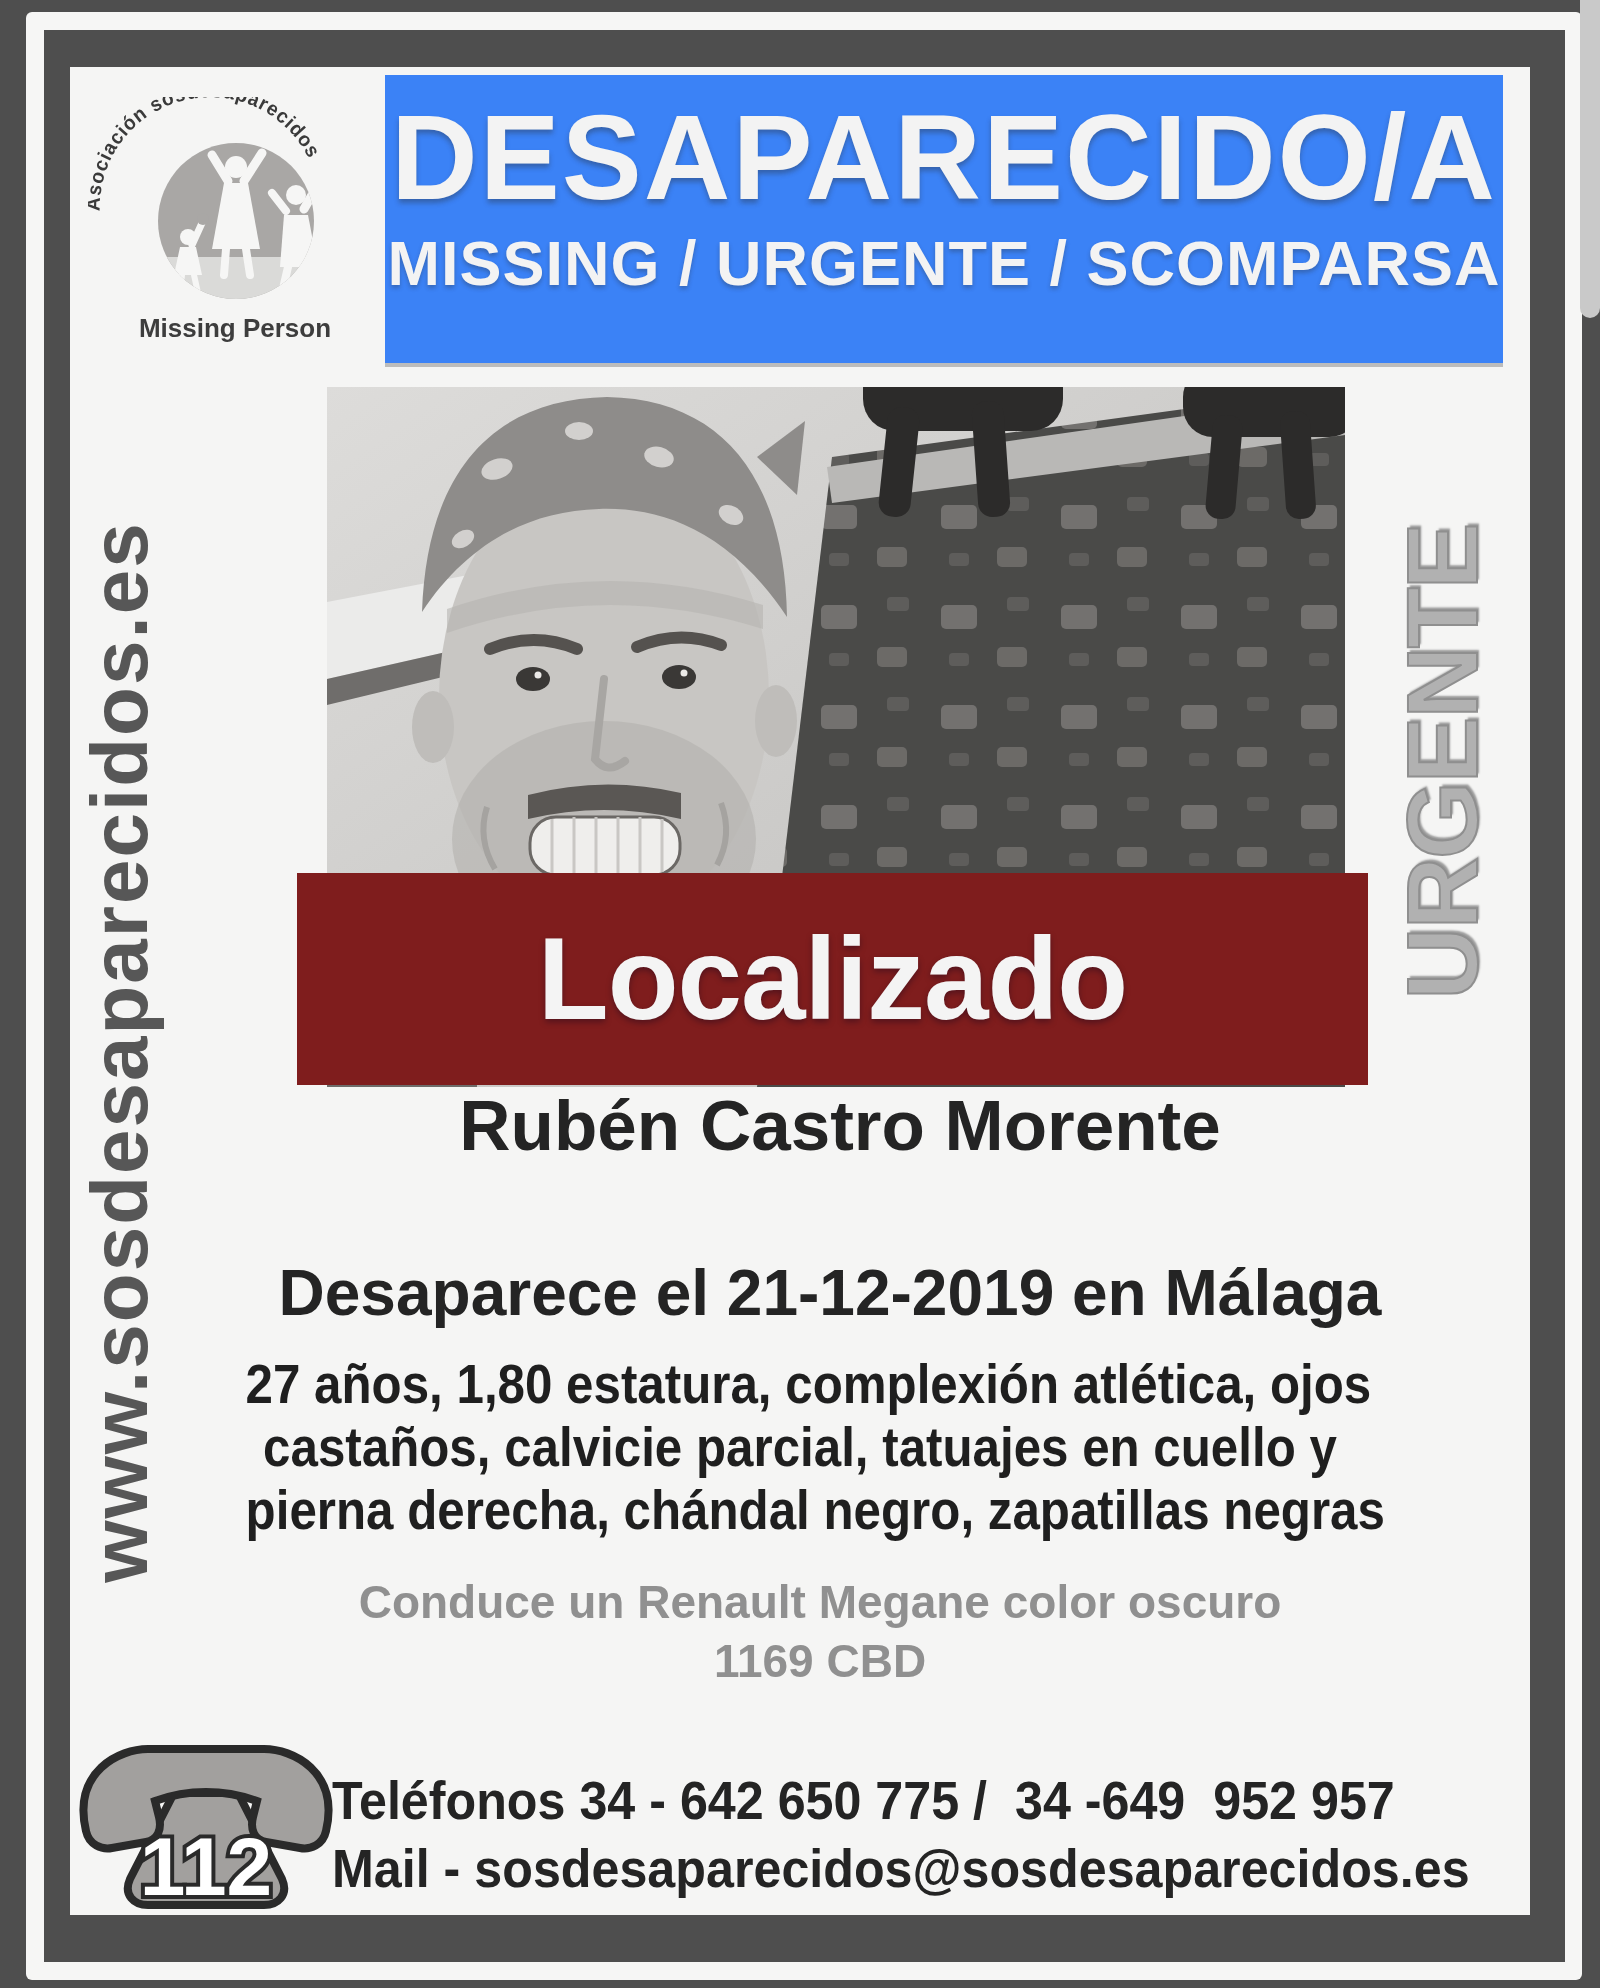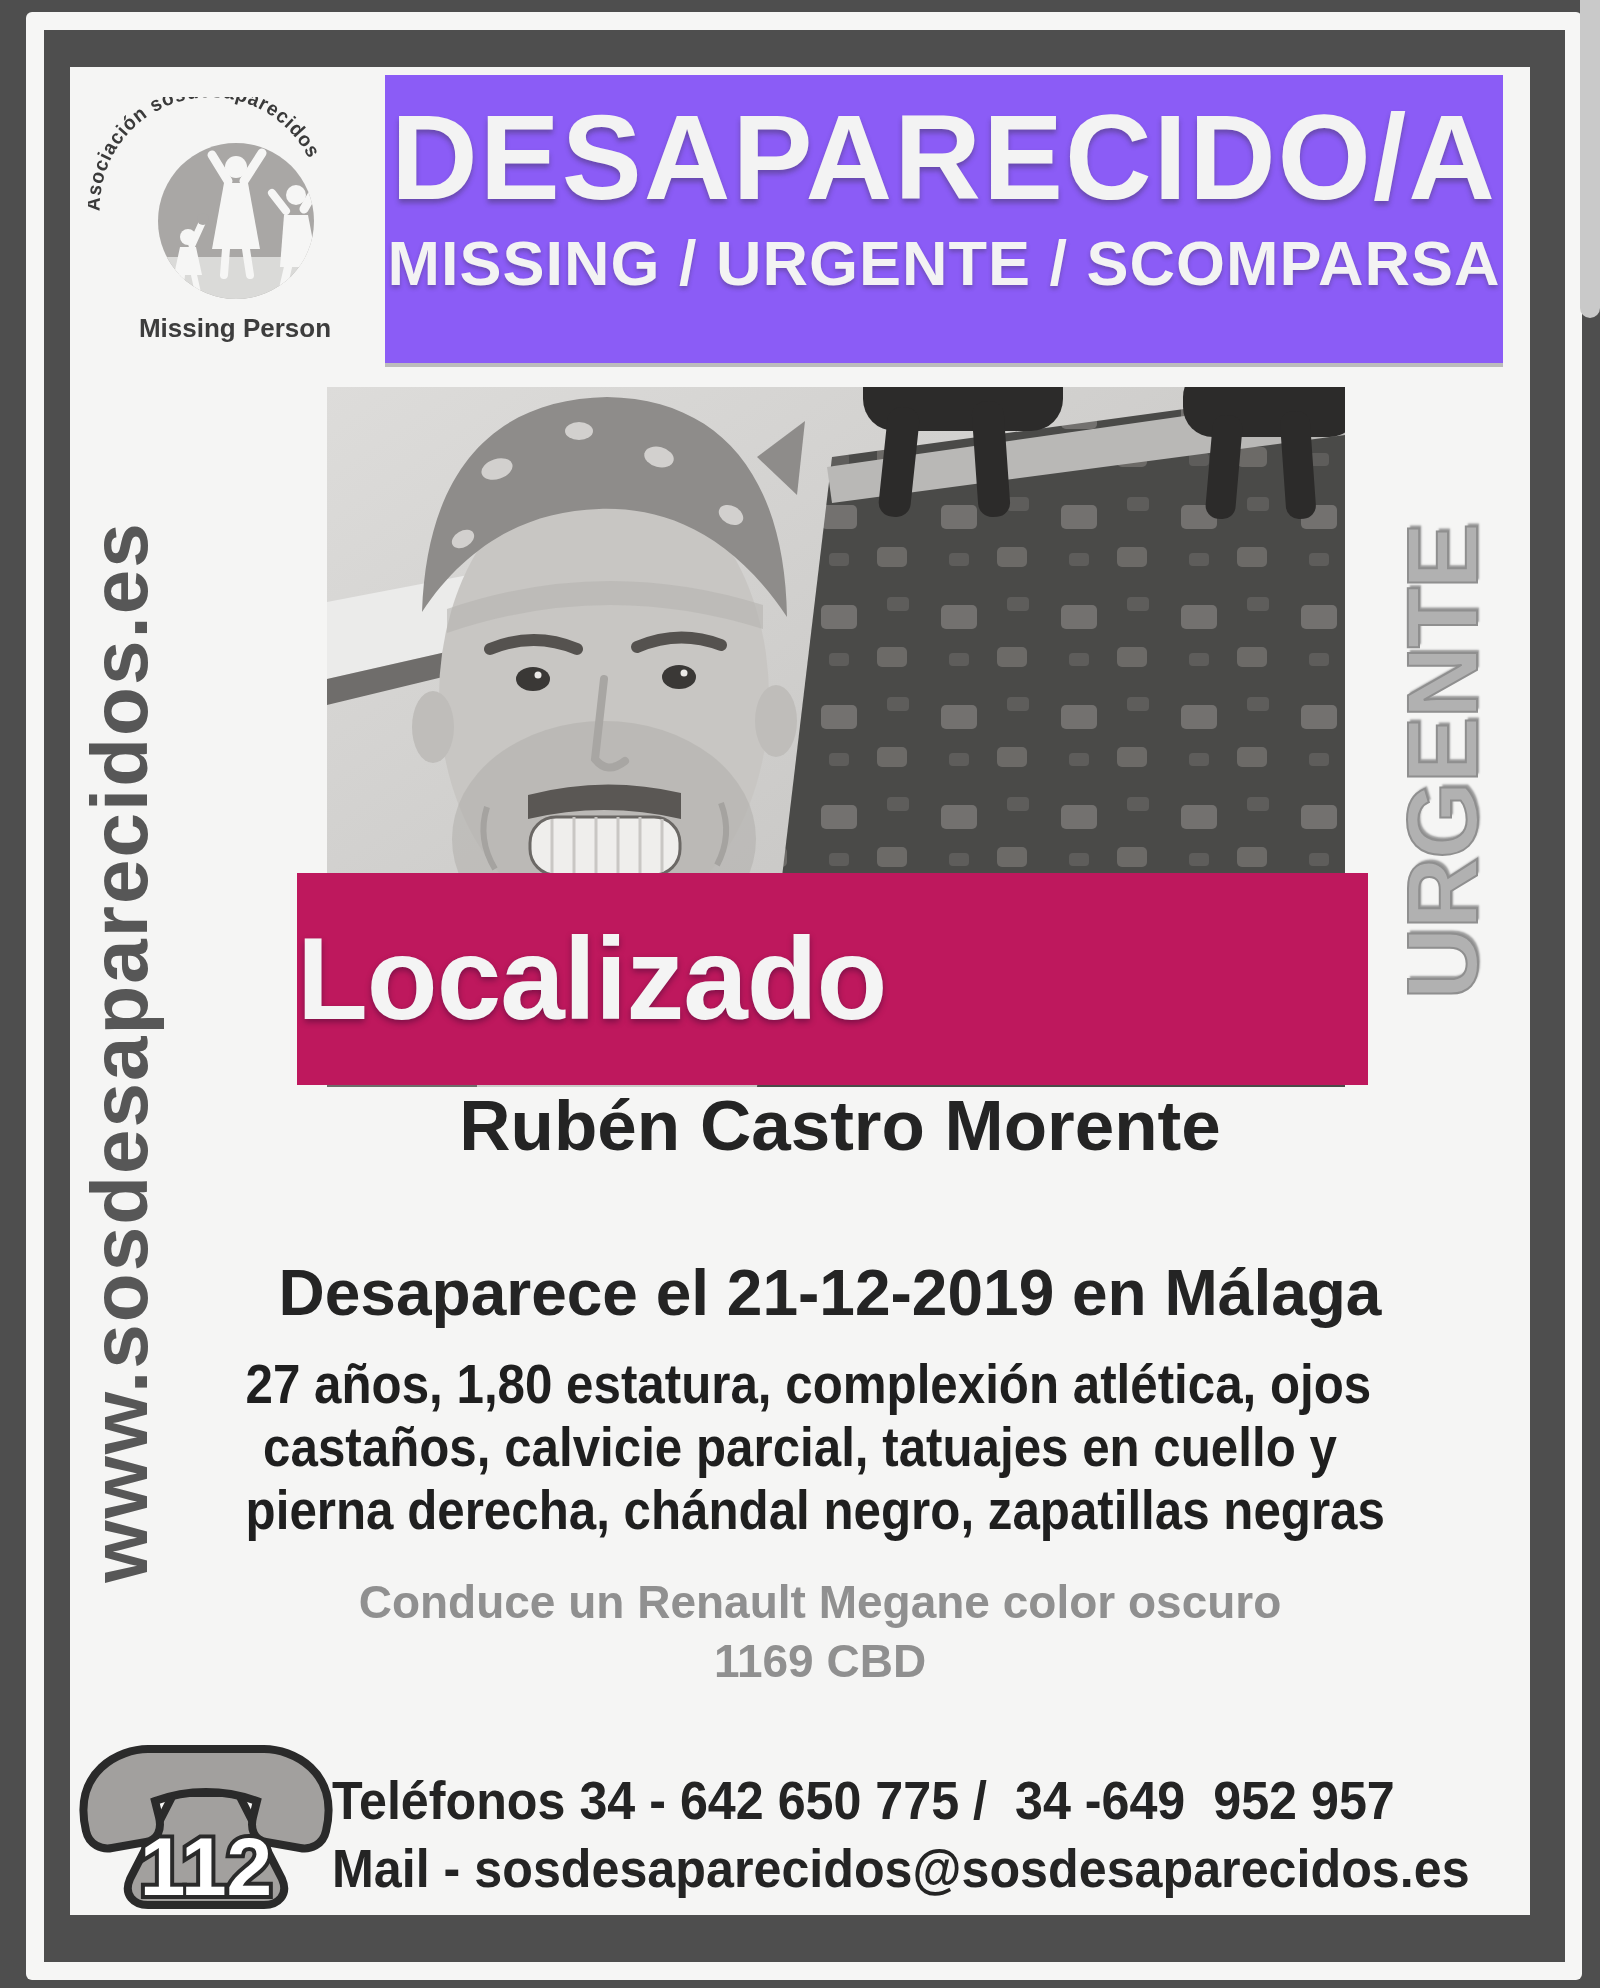--- a/index.html
+++ b/index.html
@@ -5,31 +5,31 @@
   html,body{margin:0;padding:0;background:#4e4e4e;}
   .page{position:relative;width:1600px;height:1988px;background:#4e4e4e;overflow:hidden;
         font-family:"Liberation Sans", sans-serif;}
   
   .frame-white{position:absolute;top:12px;left:26px;right:18px;bottom:8px;background:#f6f6f5;border-radius:6px;}
   .frame-inner{position:absolute;top:30px;left:44px;right:35px;bottom:26px;background:#4e4e4e;}
   .content{position:absolute;top:67px;left:70px;right:70px;bottom:73px;background:#f5f5f4;}
   .scroll-thumb{position:absolute;top:0;right:0;width:20px;height:318px;background:#c9c9c9;
                 border-radius:0 0 10px 10px;}
   
-  .banner{position:absolute;left:315px;top:8px;width:1118px;height:292px;background:#8b5cf6;
+  .banner{position:absolute;left:315px;top:8px;width:1118px;height:292px;background:#3b82f6;
           text-align:center;box-shadow:inset 0 -4px 0 #bcbcbc;}
   .banner-title{margin-top:16px;font-size:120px;line-height:1.1;font-weight:700;color:#f3f3f3;
                 letter-spacing:2px;text-shadow:0 4px 5px rgba(40,40,40,.35);}
   .banner-sub{margin-top:4px;font-size:63px;font-weight:700;color:#f3f3f3;letter-spacing:1px;
               text-shadow:0 3px 4px rgba(40,40,40,.3);}
   
   .photo{position:absolute;left:257px;top:320px;width:1018px;height:700px;overflow:hidden;}
   
-  .status-bar{position:absolute;left:227px;top:806px;width:1071px;height:212px;background:#be185d;
-              display:flex;align-items:center;}
+  .status-bar{position:absolute;left:227px;top:806px;width:1071px;height:212px;background:#7f1d1d;
+              display:flex;align-items:center;justify-content:center;}
   .status-bar span{font-size:116px;font-weight:700;color:#f4f4f4;letter-spacing:-1px;
                    text-shadow:0 3px 6px rgba(0,0,30,.35);}
   
   .side-url{position:absolute;left:6px;top:1645px;width:1320px;height:88px;line-height:88px;
             transform:rotate(-90deg);transform-origin:left top;text-align:center;
             font-size:80px;font-weight:700;color:#575757;letter-spacing:2px;}
   .side-urgente{position:absolute;left:1320px;top:1025px;width:660px;height:104px;line-height:104px;
             transform:rotate(-90deg);transform-origin:left top;text-align:center;
             font-size:100px;font-weight:700;color:#b1b1b1;letter-spacing:-2px;
             -webkit-text-stroke:2px #8f8f8f;text-shadow:3px 2px 2px #9a9a9a;}

